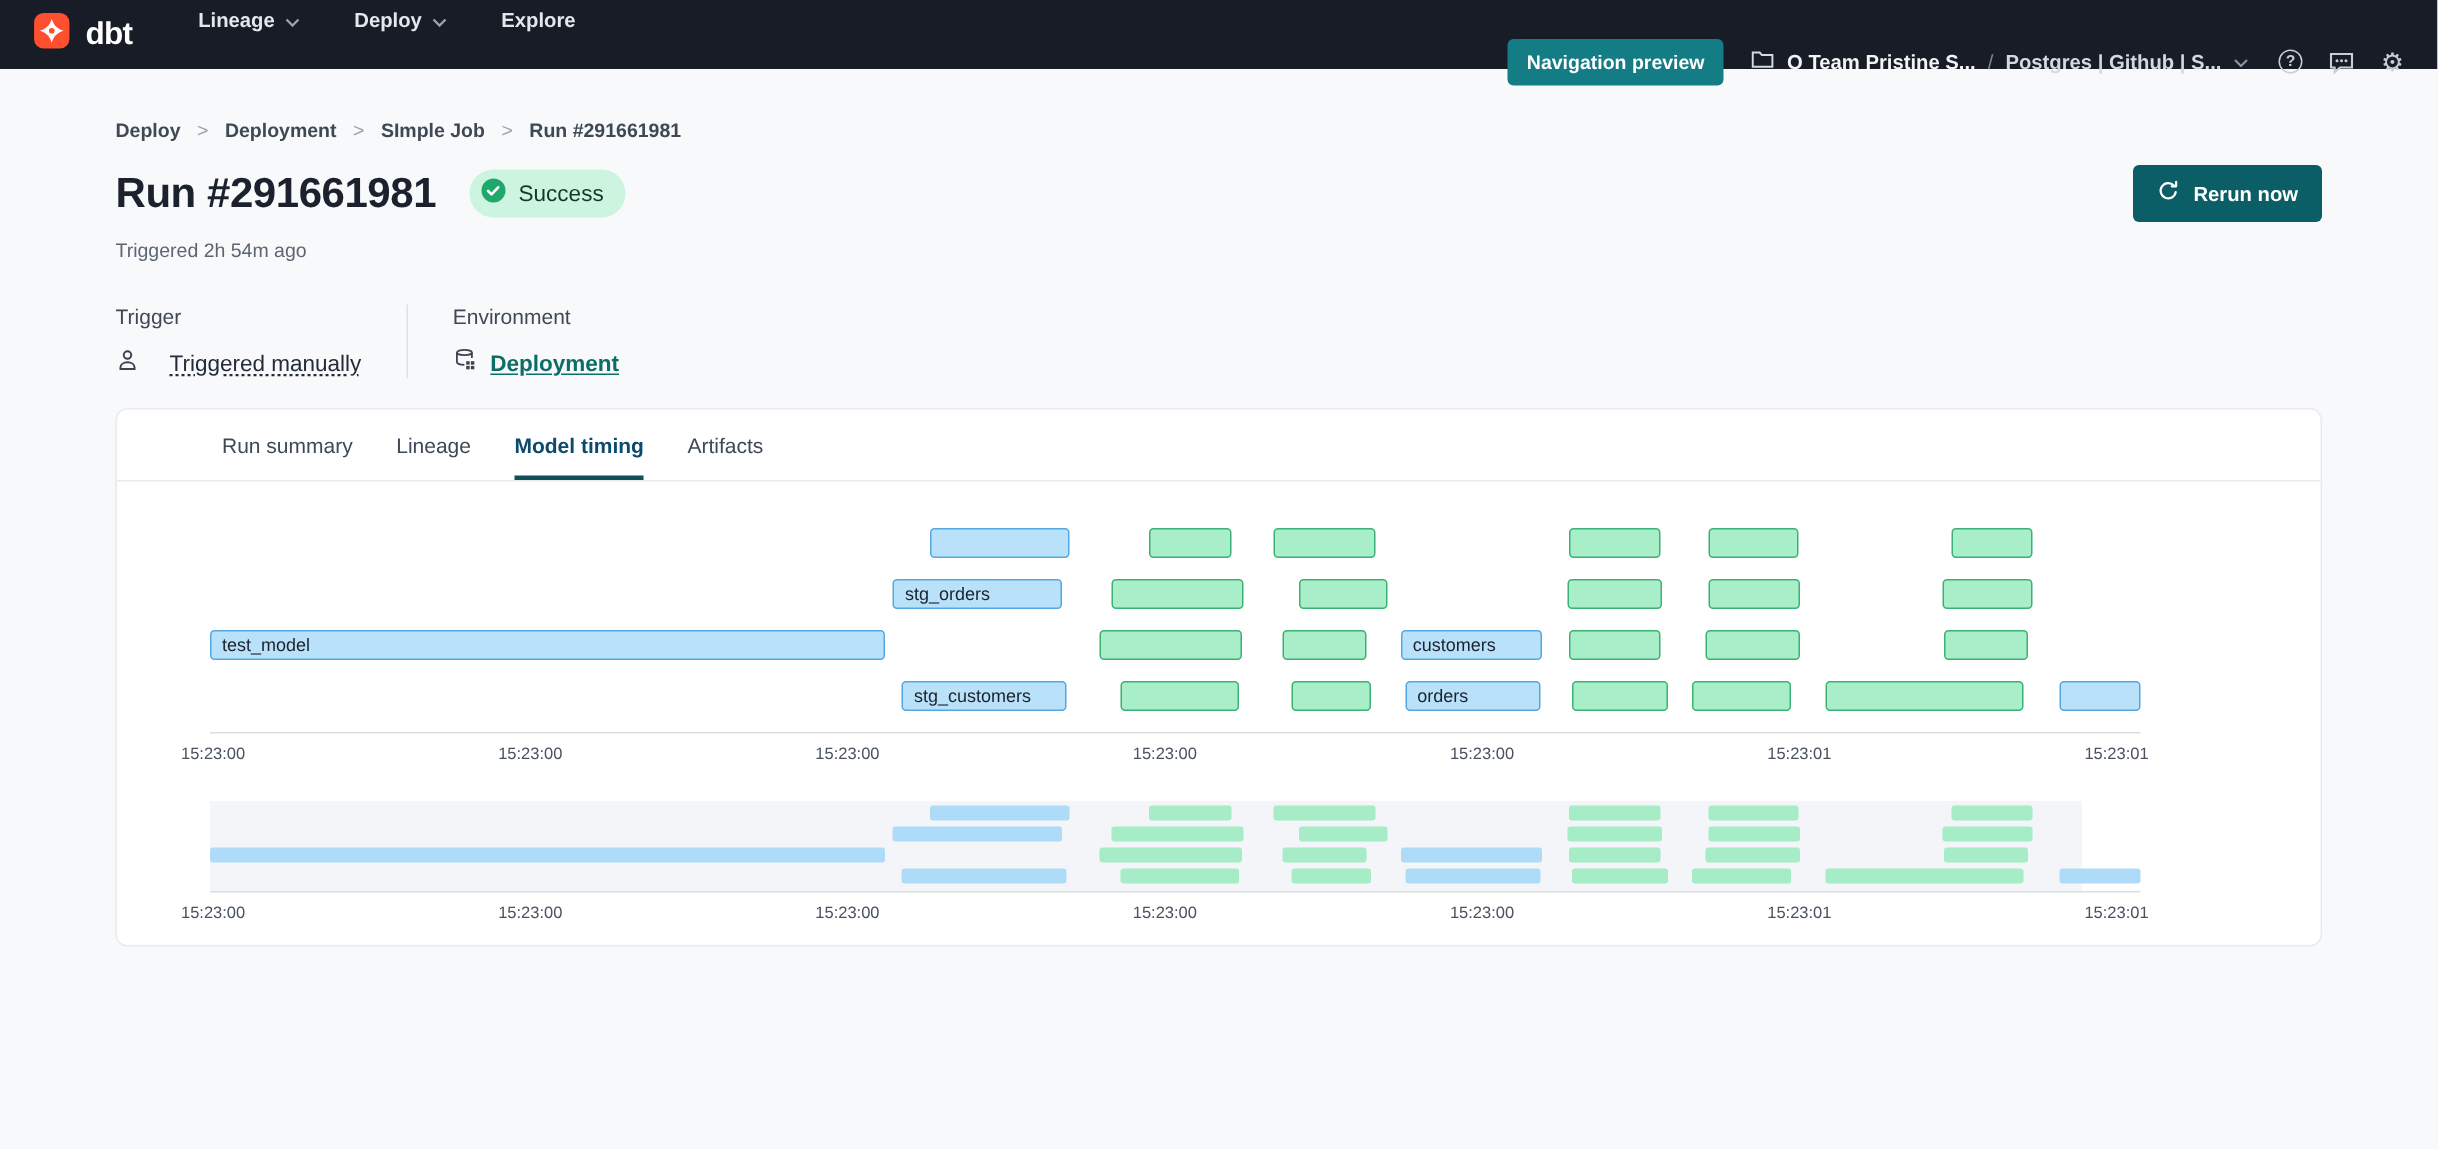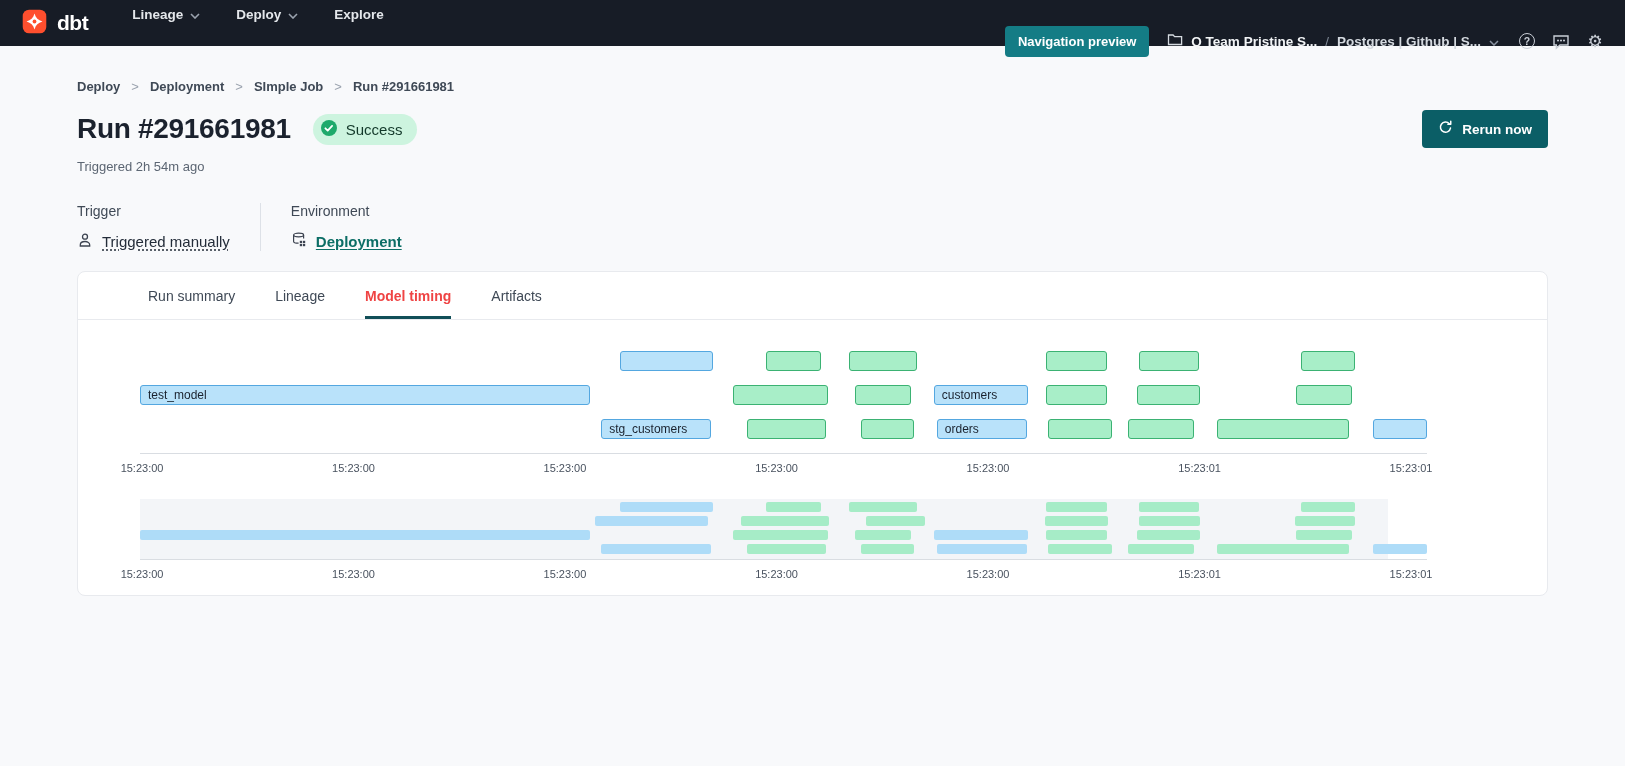--- a/index.html
+++ b/index.html
@@ -51,27 +51,27 @@
     display:flex; align-items:center; gap:9px;
   }
   .triggered { margin-top:11px; font-size:13px; color:#5c6673; }
   
   .meta { margin-top:29px; display:flex; }
   .meta-col { padding-right:30px; margin-right:30px; border-right:1px solid #dde1e7; }
   .meta-col:last-child { border-right:none; }
   .meta-label { font-size:14px; color:#3f4956; margin-bottom:13px; }
   .meta-value { display:flex; align-items:center; gap:9px; font-size:15px; color:#232c39; }
   .meta-value svg { flex:none; }
-  .underdot { text-decoration:underline dotted; text-underline-offset:3px; }
+  .underdot { text-decoration:underline dotted; text-underline-offset:3px;margin-left:11px; }
   .tlink { color:#0c6e66; font-weight:600; text-decoration:underline; text-underline-offset:2px; cursor:pointer; }
   
   .card { margin-top:20px; background:#fff; border:1px solid #e8eaee; border-radius:8px; padding-bottom:12px; }
-  .tabs { display:flex; gap:40px; padding-left:70px; border-bottom:1px solid #e8eaee; }
+  .tabs { display:flex; gap:29px; padding-left:70px; border-bottom:1px solid #e8eaee; }
   .tab { padding:16px 0 12px; font-size:14px; color:#3f4956; cursor:pointer; border-bottom:3px solid transparent; }
-  .tab.active { color:#ef4444; font-weight:700; border-bottom-color:#114f58; }
+  .tab.active { color:#0c4a6e; font-weight:700; border-bottom-color:#114f58; }
   
   .gantt { margin:31px 120px 0 62px; }
   .gantt-row { position:relative; height:20px; margin-bottom:14px; }
   .bar { position:absolute; top:0; height:20px; border-radius:3px; border:1px solid; }
   .bar.blue  { background:var(--blue-fill);  border-color:var(--blue-border); }
   .bar.green { background:var(--green-fill); border-color:var(--green-border); }
   .bar-label { position:absolute; left:7px; top:50%; transform:translateY(-50%);
                font-size:12px; color:#1a222e; white-space:nowrap; }
   .axis { position:relative; border-top:1px solid #d9dde2; height:24px; margin:8px 120px 0 62px; }
   .tick { position:absolute; top:8px; transform:translateX(-50%); font-size:11px; color:#49525f; white-space:nowrap; }
@@ -229,20 +229,30 @@
     <div class="gantt" id="gantt-rows">
         <div class="gantt-row">
           <div class="bar blue" style="left: 37.32%; width: 7.21%;"></div>
           <div class="bar green" style="left: 48.64%; width: 4.27%;"></div>
           <div class="bar green" style="left: 55.08%; width: 5.28%;"></div>
           <div class="bar green" style="left: 70.36%; width: 4.81%;"></div>
           <div class="bar green" style="left: 77.66%; width: 4.65%;"></div>
           <div class="bar green" style="left: 90.23%; width: 4.19%;"></div>
         </div>
         <div class="gantt-row">
+          <div class="bar blue" style="left: 35.38%; width: 8.77%;">
+            <span class="bar-label">stg_orders</span>
+          </div>
+          <div class="bar green" style="left: 46.7%; width: 6.83%;"></div>
+          <div class="bar green" style="left: 56.4%; width: 4.58%;"></div>
+          <div class="bar green" style="left: 70.29%; width: 4.89%;"></div>
+          <div class="bar green" style="left: 77.66%; width: 4.73%;"></div>
+          <div class="bar green" style="left: 89.76%; width: 4.65%;"></div>
+        </div>
+        <div class="gantt-row">
           <div class="bar blue" style="left: 0%; width: 34.99%;">
             <span class="bar-label">test_model</span>
           </div>
           <div class="bar green" style="left: 46.08%; width: 7.37%;"></div>
           <div class="bar green" style="left: 55.55%; width: 4.34%;"></div>
           <div class="bar blue" style="left: 61.68%; width: 7.29%;">
             <span class="bar-label">customers</span>
           </div>
           <div class="bar green" style="left: 70.36%; width: 4.81%;"></div>
           <div class="bar green" style="left: 77.5%; width: 4.89%;"></div>

